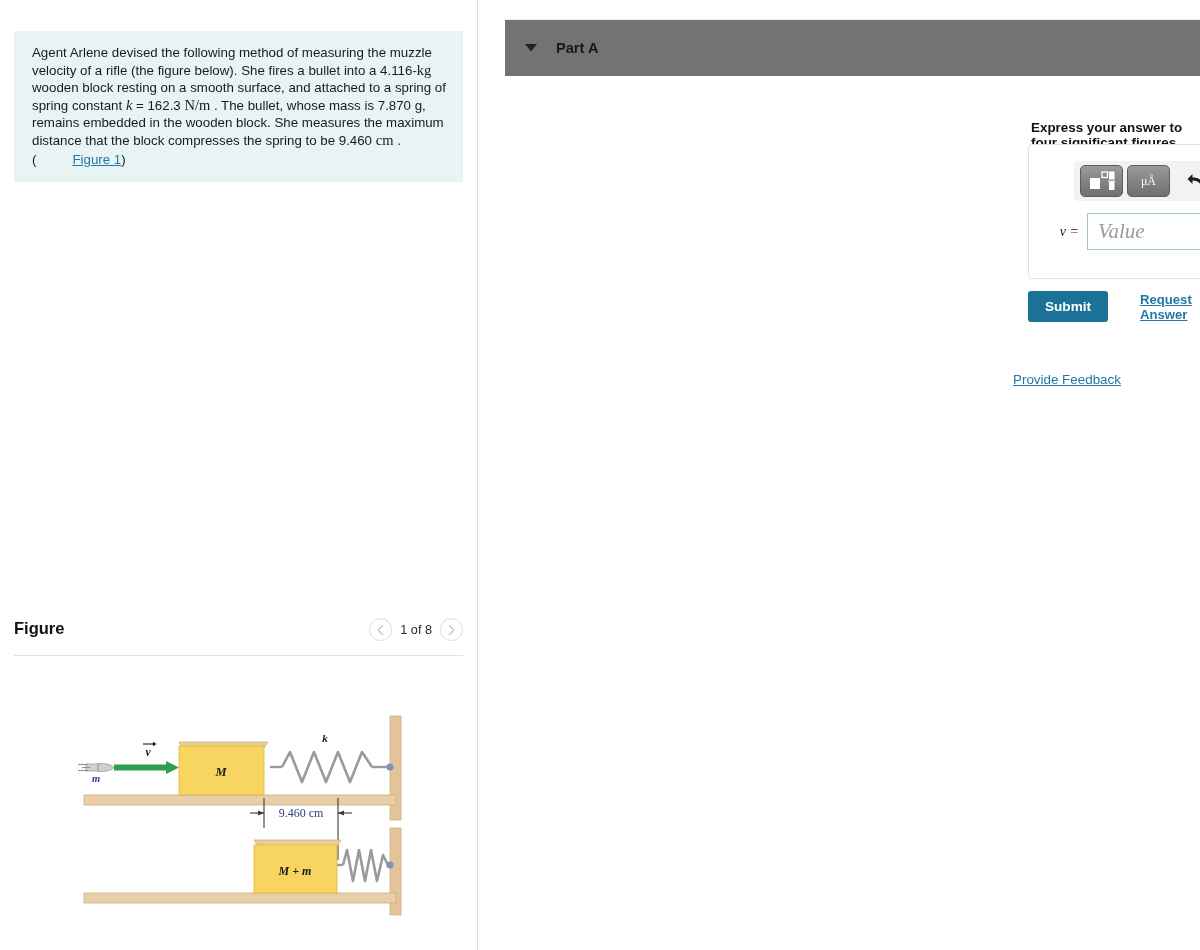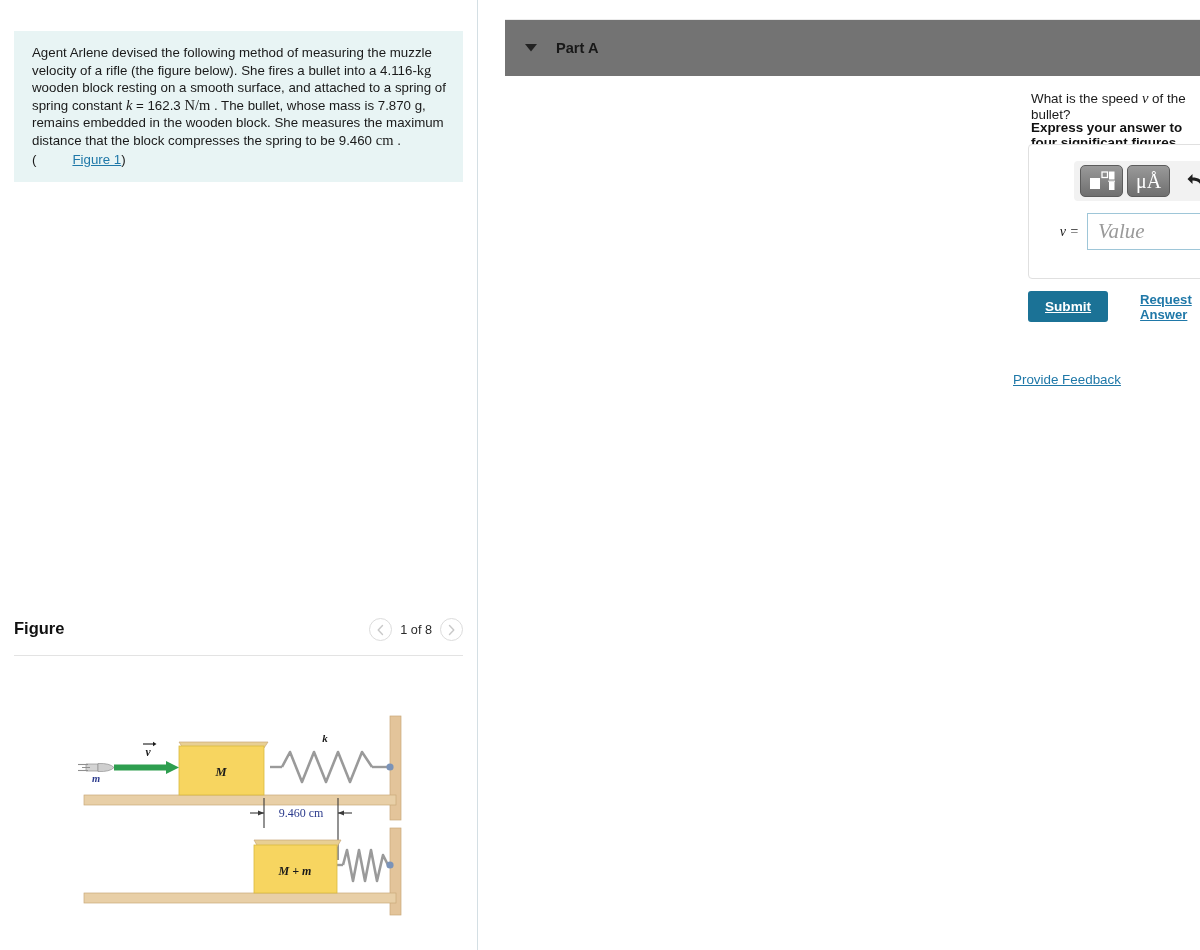--- a/index.html
+++ b/index.html
@@ -118,21 +118,21 @@
   }
   .tb-btn:first-child { margin-left: 6px; }
   .tb-icon {
     width: 26px; height: 30px;
     display: flex; align-items: center; justify-content: center;
     cursor: pointer; margin-left: 10px;
   }
   .tb-icon.wide { margin-left: 14px; }
   .tb-text {
     font-family: "Liberation Serif", serif;
-    color: #fff; font-size: 20px; line-height: 1;
+    color: #fff; font-size: 12px; line-height: 1;
   }
 
   .answer-row {
     position: absolute; left: 18px; top: 68px;
     display: flex; align-items: center;
   }
   .var-label {
     font-family: "Liberation Serif", serif;
     font-style: italic; font-size: 14px; color: #1a1a1a;
     width: 32px; text-align: right; margin-right: 8px;
@@ -150,21 +150,21 @@
   .ans-input#value-input { width: 155px; }
   .ans-input::placeholder { color: #9a9a9a; opacity: 1; }
 
   
   .submit-row { position: absolute; left: 550px; top: 291px; display: flex; align-items: center; }
   .submit-btn {
     background: #1b7296; color: #fff;
     border: none; border-radius: 3px;
     font-family: "Liberation Sans", sans-serif;
     font-size: 13.6px; font-weight: bold;
-    padding: 8px 17px; cursor: pointer; text-decoration: underline;
+    padding: 8px 17px; cursor: pointer;
   }
   .request-answer {
     margin-left: 32px;
     color: #1f78a8; font-size: 13.1px; font-weight: bold;
     text-decoration: underline; cursor: pointer;
   }
 
   .provide-feedback {
     position: absolute; left: 507px; top: 372px;
     color: #1f78a8; font-size: 13.4px;
@@ -272,21 +272,20 @@
 
     <div class="part-header">
       <div class="disclosure">
         <svg width="12" height="8" viewBox="0 0 12 8">
           <polygon points="0,0 12,0 6,7.5" fill="#222"></polygon>
         </svg>
       </div>
       <div class="part-label">Part A</div>
     </div>
 
-    <div class="question-line"><span>What is the speed </span><span class="mi">v</span><span> of the bullet?</span></div>
 
     <div class="instruction-line">Express your answer to four significant figures and include the appropriate units.</div>
 
     <div class="answer-box">
 
       <div class="toolbar">
 
         <div class="tb-btn">
           <svg width="26" height="20" viewBox="0 0 26 20">
             <rect x="1" y="7" width="10" height="11" fill="#ffffff"></rect>

